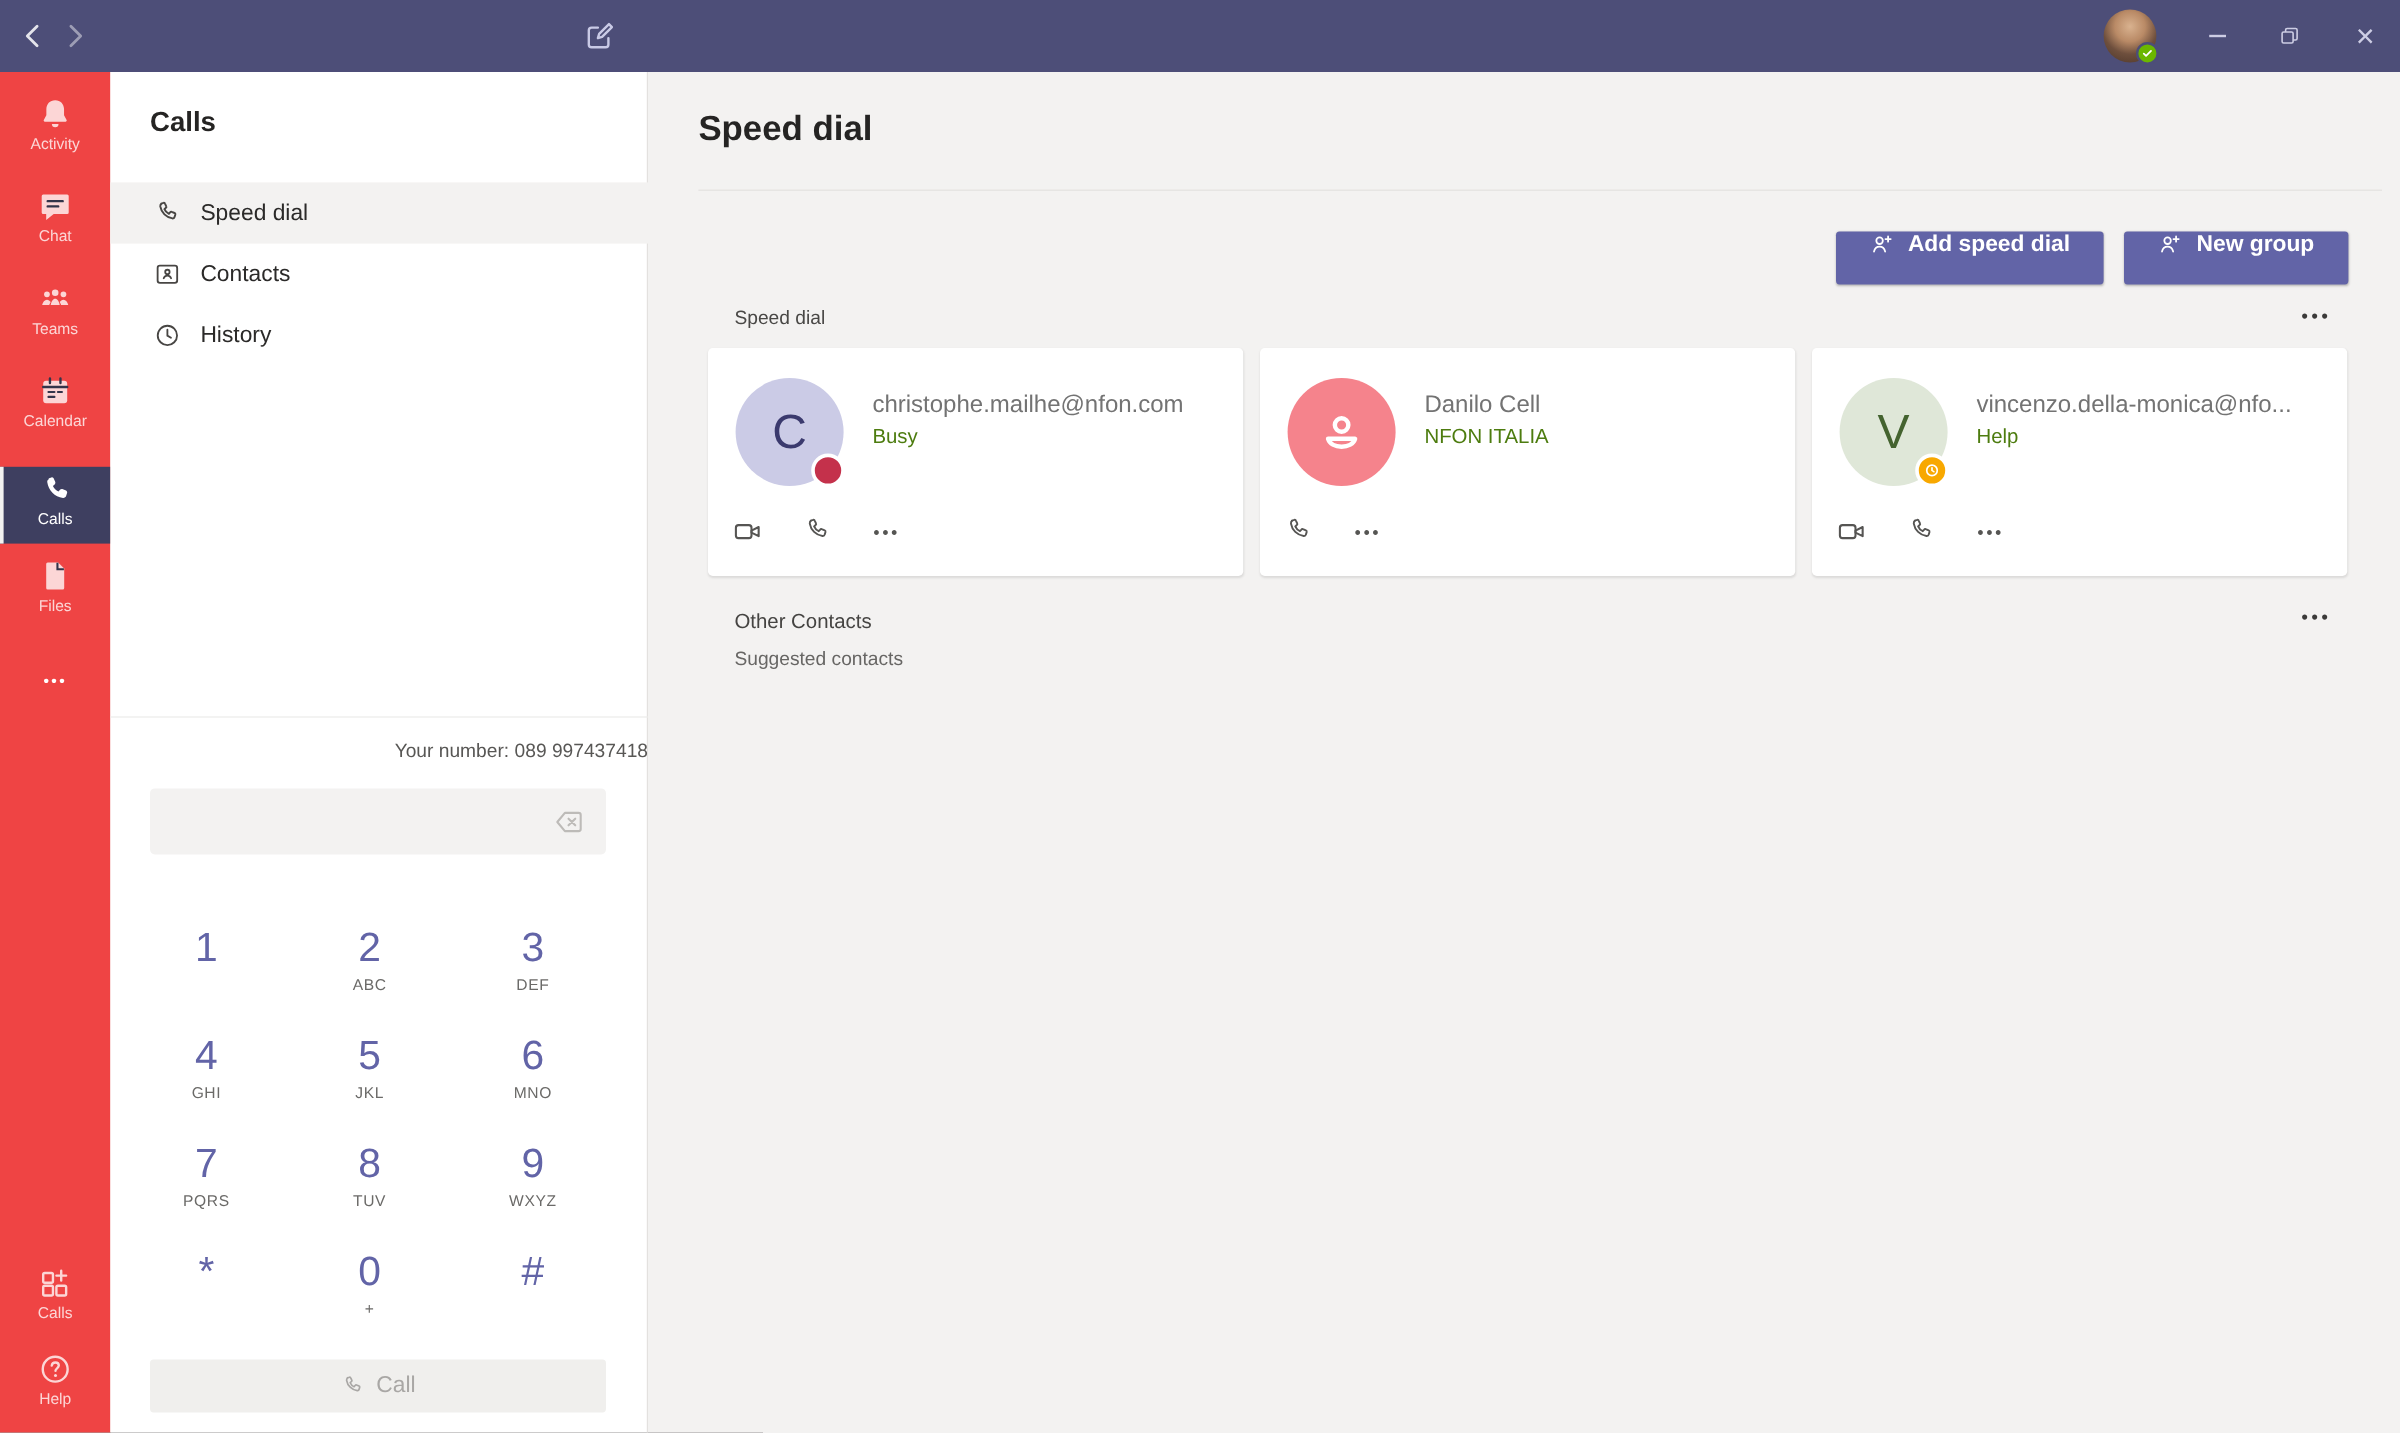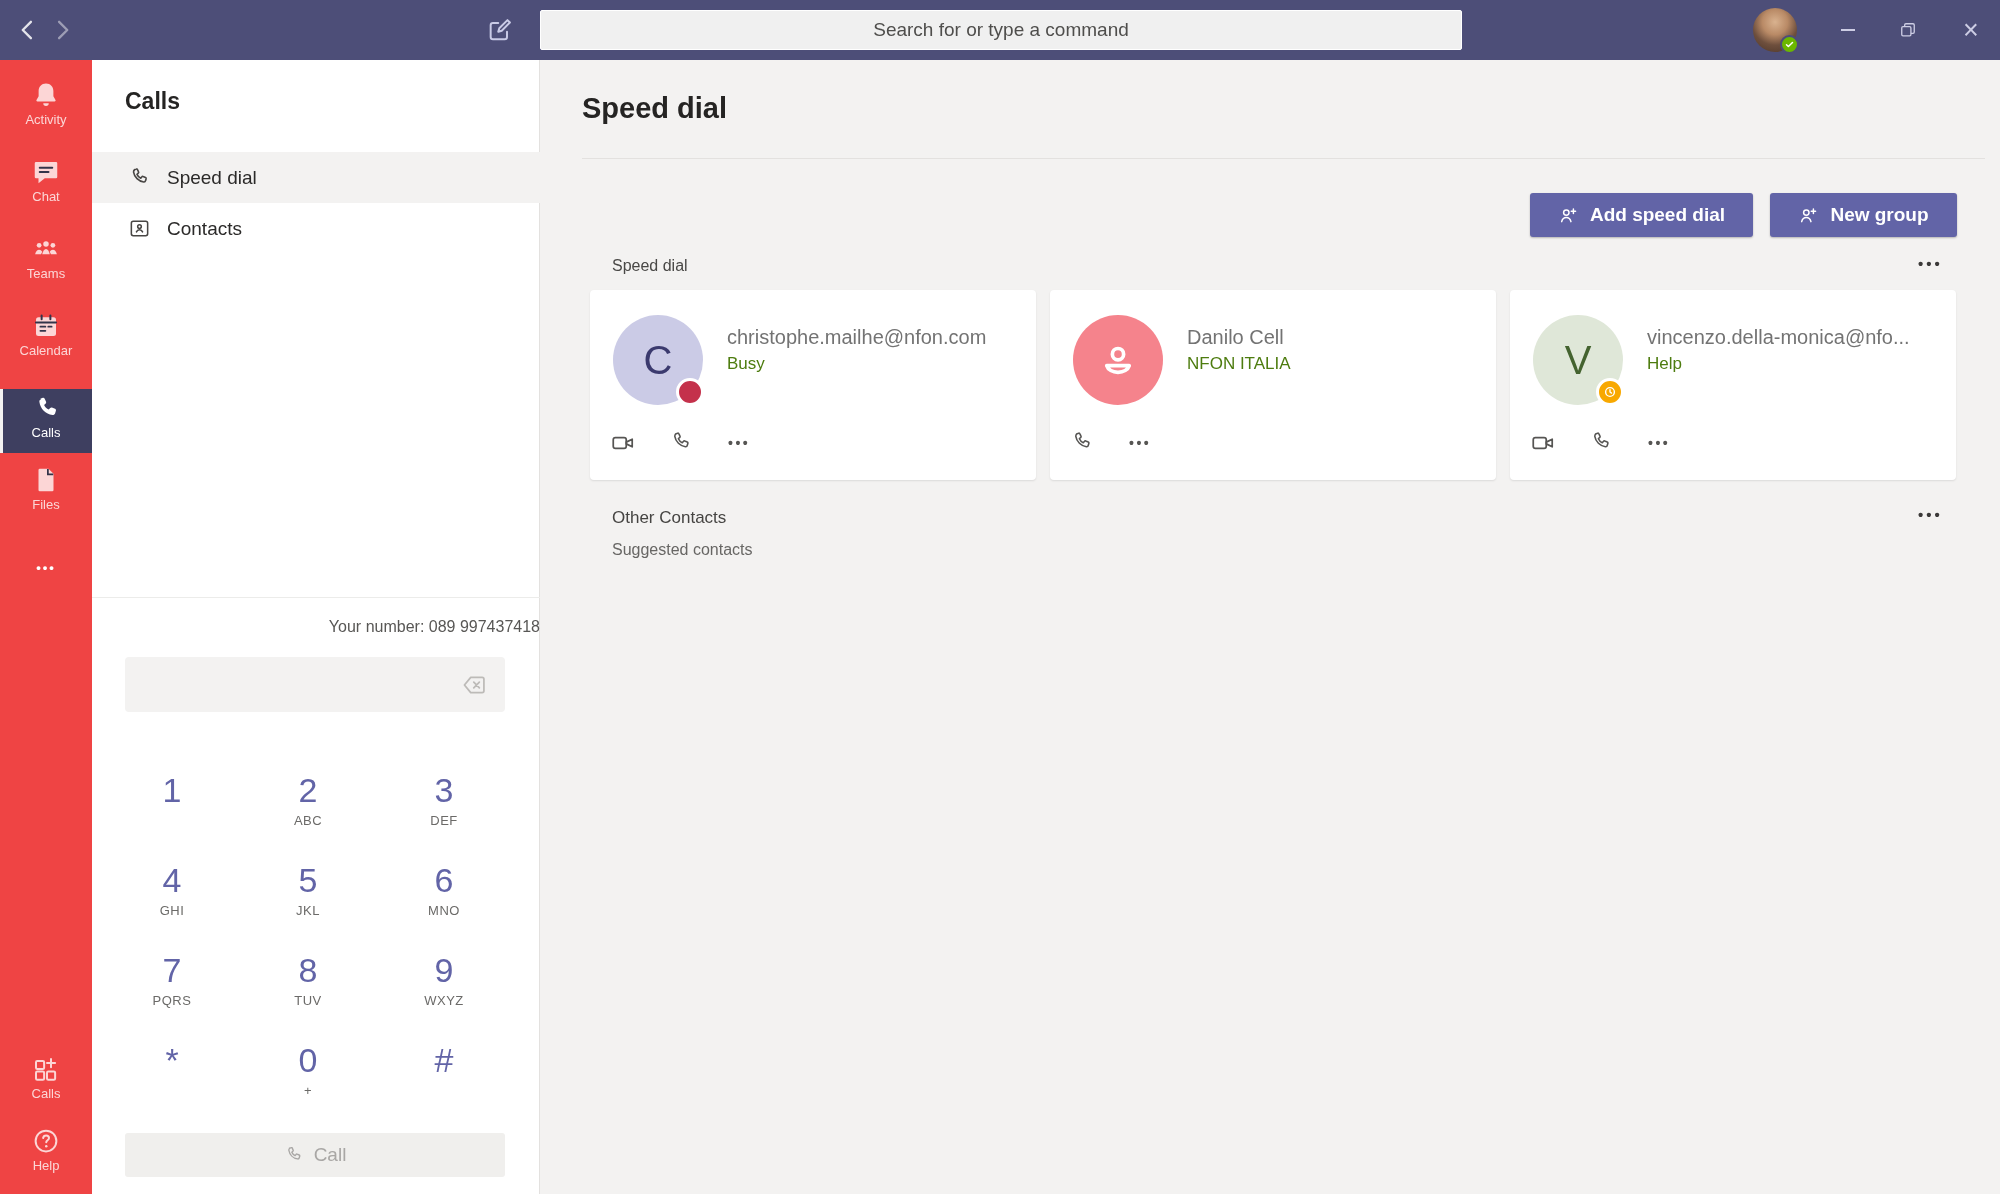--- a/index.html
+++ b/index.html
@@ -61,21 +61,21 @@
   .key .letters{font-size:13px;line-height:16px;color:#6b6a68;letter-spacing:.5px;}
   .call-btn{position:absolute;left:33px;top:1073px;width:380px;height:44px;background:#f0efed;
             border-radius:3px;display:flex;align-items:center;justify-content:center;gap:10px;
             color:#aoaecb;color:#a9a7a5;font-size:19px;cursor:default;}
   .call-btn .cic{width:20px;height:20px;}
 
   
   .main{position:absolute;left:540px;top:0;width:1460px;height:1134px;background:#f3f2f1;}
   .main-title{position:absolute;left:42px;top:32px;font-size:29px;font-weight:700;color:#252423;}
   .main-divider{position:absolute;left:42px;top:98px;width:1403px;height:1px;background:#e3e1df;}
-  .btn{position:absolute;top:133px;height:44px;border-radius:3px;display:flex;align-items:center;
+  .btn{position:absolute;top:133px;height:44px;border-radius:3px;display:flex;
        justify-content:center;gap:11px;color:#ffffff;font-size:19px;font-weight:700;cursor:pointer;
        box-shadow:0 1px 2px rgba(0,0,0,.25);}
   .btn .bic{width:21px;height:21px;}
   .btn-add{left:990px;width:223px;}
   .btn-new{left:1230px;width:187px;}
   .section-label{position:absolute;font-size:16px;color:#494846;}
   .more-dots{position:absolute;font-size:15px;font-weight:700;letter-spacing:3px;color:#3b3a39;cursor:pointer;}
   .suggested{position:absolute;left:72px;top:481px;font-size:16px;color:#676664;}
 
   
@@ -114,21 +114,20 @@
       </span>
     </div>
     <div class="compose">
       <span>
         <svg viewBox="0 0 24 24" width="28" height="28" fill="none" stroke="currentColor" stroke-width="1.7" stroke-linecap="round" stroke-linejoin="round">
           <path d="M18 13.5V18a2 2 0 01-2 2H6a2 2 0 01-2-2V8a2 2 0 012-2h4.5"></path>
           <path d="M10.5 13.5l.9-3 7-7 2.1 2.1-7 7z"></path>
         </svg>
       </span>
     </div>
-    <div class="searchbar">Search for or type a command</div>
     <div class="tb-avatar">
       <div class="tb-presence" style="background-color: rgb(107, 183, 0);">
         <svg viewBox="0 0 24 24" width="9" height="9" fill="none" stroke="#ffffff" stroke-width="4" stroke-linecap="round" stroke-linejoin="round">
             <path d="M4 12.5l5 5L20 6.5"></path>
           </svg>
       </div>
     </div>
     <div class="win-btn" style="left:1832px">
       <span class="min-bar"></span>
     </div>
@@ -255,20 +254,29 @@
         <div class="menu-item">
           <span class="mic">
             <svg viewBox="0 0 24 24" width="23" height="23" fill="none" stroke="currentColor" stroke-width="1.6" stroke-linecap="round" stroke-linejoin="round">
                 <rect x="3.5" y="4.5" width="17" height="15" rx="2"></rect>
                 <circle cx="12" cy="10" r="1.9"></circle>
                 <path d="M8.8 15.5c.6-1.5 1.8-2.3 3.2-2.3s2.6.8 3.2 2.3"></path>
               </svg>
           </span>
           <span>Contacts</span>
         </div>
+        <div class="menu-item">
+          <span class="mic">
+            <svg viewBox="0 0 24 24" width="23" height="23" fill="none" stroke="currentColor" stroke-width="1.6" stroke-linecap="round">
+                <circle cx="12" cy="12" r="8.4"></circle>
+                <path d="M12 7v5.2l3.1 1.9"></path>
+              </svg>
+          </span>
+          <span>History</span>
+        </div>
       </div>
 
       <div class="dial-sec"></div>
       <div class="your-number">Your number: 089 997437418</div>
 
       <input class="dial-input" value="" style="">
       <div class="backspace">
         <span>
           <svg viewBox="0 0 24 24" width="28" height="28" fill="none" stroke="currentColor" stroke-width="1.5" stroke-linecap="round" stroke-linejoin="round">
               <path d="M9.2 5.5H19a1.5 1.5 0 011.5 1.5v10A1.5 1.5 0 0119 18.5H9.2L3.8 12z"></path>

